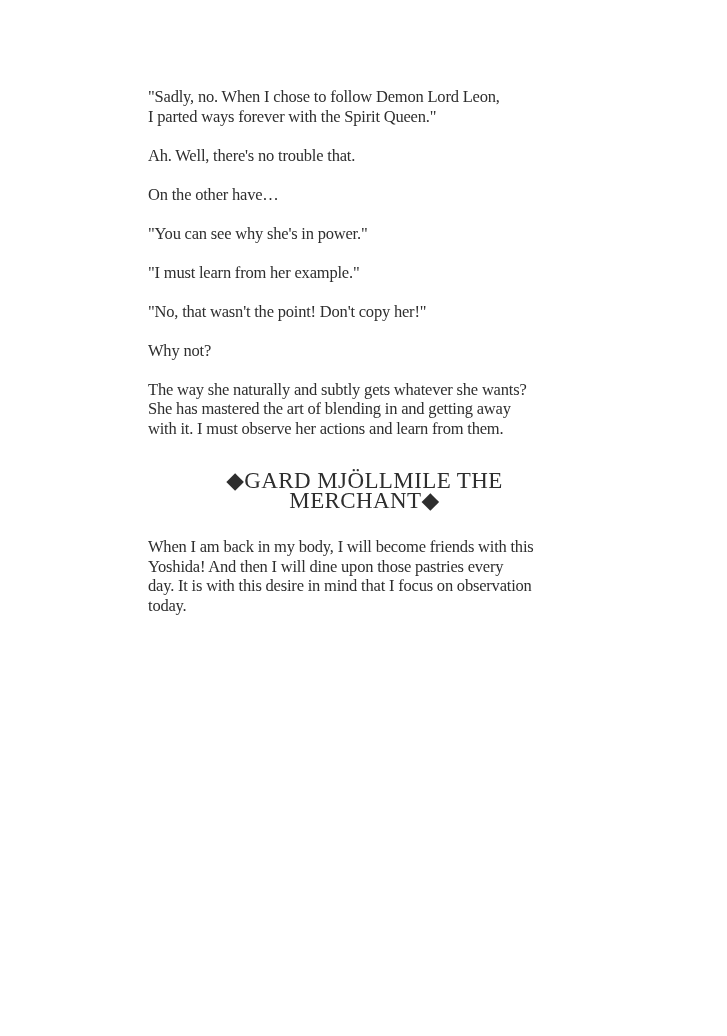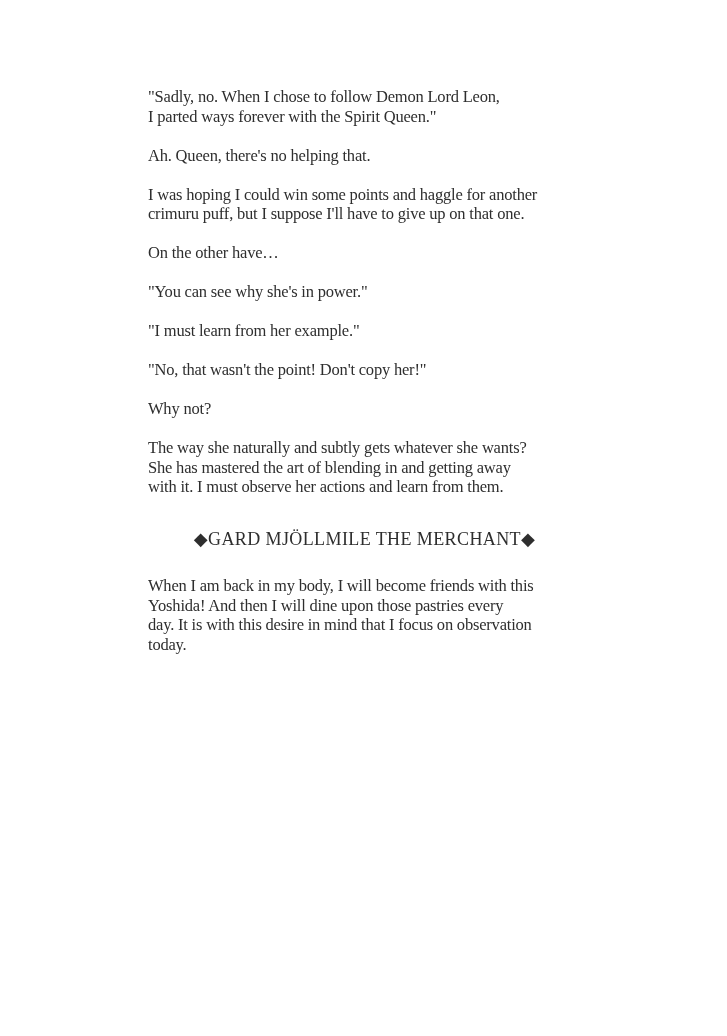--- a/index.html
+++ b/index.html
@@ -27,36 +27,35 @@
   .content-column {
     width: 433px;
   }
   p.para {
     margin: 0 0 19.5px 0;
     padding: 0;
   }
   h2.section-heading {
     margin: 33px 0 27px 0;
     padding: 0;
-    font-size: 18px;
+    font-size: 23px;
     font-weight: normal;
     line-height: 19.5px;
     letter-spacing: 0.4px;
     text-align: center;
     color: #2e2e2e;
   }
 </style>
 </head>
 <body style="background: rgb(255, 255, 255);">
 
 <div class="book-page" style="color: rgb(46, 46, 46);">
   <div class="content-column">
       <p class="para">"Sadly, no. When I chose to follow Demon Lord Leon,<br>I parted ways forever with the Spirit Queen."</p>
-      <p class="para">Ah. Queen, there's no helping that.</p>
-      <p class="para">I was hoping I could win some points and haggle for another<br>crimuru puff, but I suppose I'll have to give up on that one.</p>
+      <p class="para">Ah. Well, there's no trouble that.</p>
       <p class="para">On the other have…</p>
       <p class="para">"You can see why she's in power."</p>
       <p class="para">"I must learn from her example."</p>
       <p class="para">"No, that wasn't the point! Don't copy her!"</p>
       <p class="para">Why not?</p>
       <p class="para">The way she naturally and subtly gets whatever she wants?<br>She has mastered the art of blending in and getting away<br>with it. I must observe her actions and learn from them.</p>
       <h2 class="section-heading">◆GARD MJÖLLMILE THE MERCHANT◆</h2>
       <p class="para">When I am back in my body, I will become friends with this<br>Yoshida! And then I will dine upon those pastries every<br>day. It is with this desire in mind that I focus on observation<br>today.</p>
     </div>
 </div>

